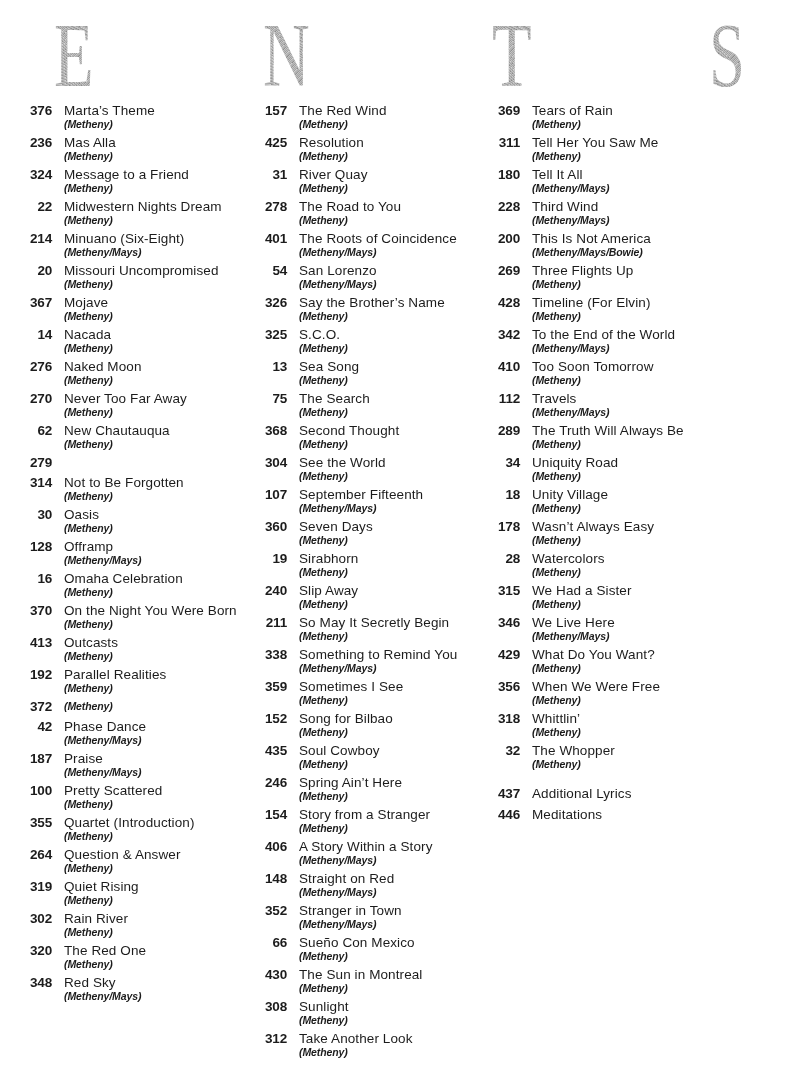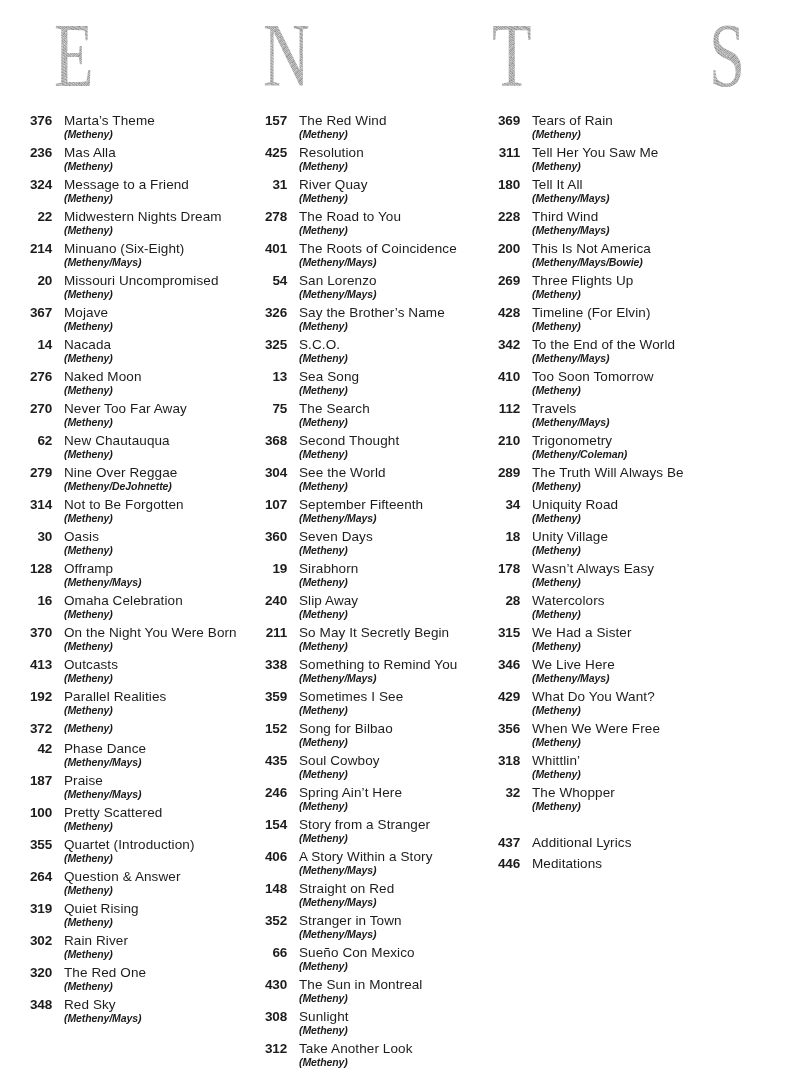--- a/index.html
+++ b/index.html
@@ -18,39 +18,39 @@
     background-image:repeating-radial-gradient(circle at 2px 2px,
       #8a8a8a 0, #c9c9c9 1px, #9d9d9d 2px, #d6d6d6 3px);
     -webkit-background-clip:text; background-clip:text;
     -webkit-text-fill-color:transparent;
   }
   .big-letter:nth-child(1){ left:54px; }
   .big-letter:nth-child(2){ left:263px; }
   .big-letter:nth-child(3){ left:492px; }
   .big-letter:nth-child(4){ left:709px; }
 
-  .toc-column { position:absolute; top:114px; }
+  .toc-column { position:absolute; top:104px; }
   #col-0 { left:12px;  width:236px; }
   #col-1 { left:247px; width:247px; }
   #col-2 { left:480px; width:266px; }
 
   .entry {
     display:grid; grid-template-columns:40px 1fr; column-gap:12px;
     margin-bottom:6px;
   }
   .num {
     text-align:right; font-weight:700; font-size:13.5px; line-height:14px;
     letter-spacing:-0.2px;
   }
   .title { display:block; font-size:13.5px; line-height:14px; letter-spacing:0.1px; }
   .credit {
     display:block; font-size:10.5px; line-height:12px;
     font-weight:700; font-style:italic; letter-spacing:-0.1px;
   }
-  .backmatter { margin-top:24px; }
+  .backmatter { margin-top:17px; }
   .backmatter .entry { margin-bottom:7px; }
 </style>
 </head>
 <body>
 
 <div class="page">
   <div class="header" id="header-letters">
       <span class="big-letter">E</span>
       <span class="big-letter">N</span>
       <span class="big-letter">T</span>
@@ -130,24 +130,20 @@
         </div>
         <div class="entry">
           <span class="num">62</span>
           <span class="body">
             <span class="title">New Chautauqua</span>
             <span class="credit">(Metheny)</span>
           </span>
         </div>
         <div class="entry">
           <span class="num">279</span>
-          <span class="body">
-            <span class="title">Nine Over Reggae</span>
-            <span class="credit">(Metheny/DeJohnette)</span>
-          </span>
         </div>
         <div class="entry">
           <span class="num">314</span>
           <span class="body">
             <span class="title">Not to Be Forgotten</span>
             <span class="credit">(Metheny)</span>
           </span>
         </div>
         <div class="entry">
           <span class="num">30</span>
@@ -535,27 +531,20 @@
           <span class="body">
             <span class="title">Too Soon Tomorrow</span>
             <span class="credit">(Metheny)</span>
           </span>
         </div>
         <div class="entry">
           <span class="num">112</span>
           <span class="body">
             <span class="title">Travels</span>
             <span class="credit">(Metheny/Mays)</span>
-          </span>
-        </div>
-        <div class="entry">
-          <span class="num">210</span>
-          <span class="body">
-            <span class="title">Trigonometry</span>
-            <span class="credit">(Metheny/Coleman)</span>
           </span>
         </div>
         <div class="entry">
           <span class="num">289</span>
           <span class="body">
             <span class="title">The Truth Will Always Be</span>
             <span class="credit">(Metheny)</span>
           </span>
         </div>
         <div class="entry">

